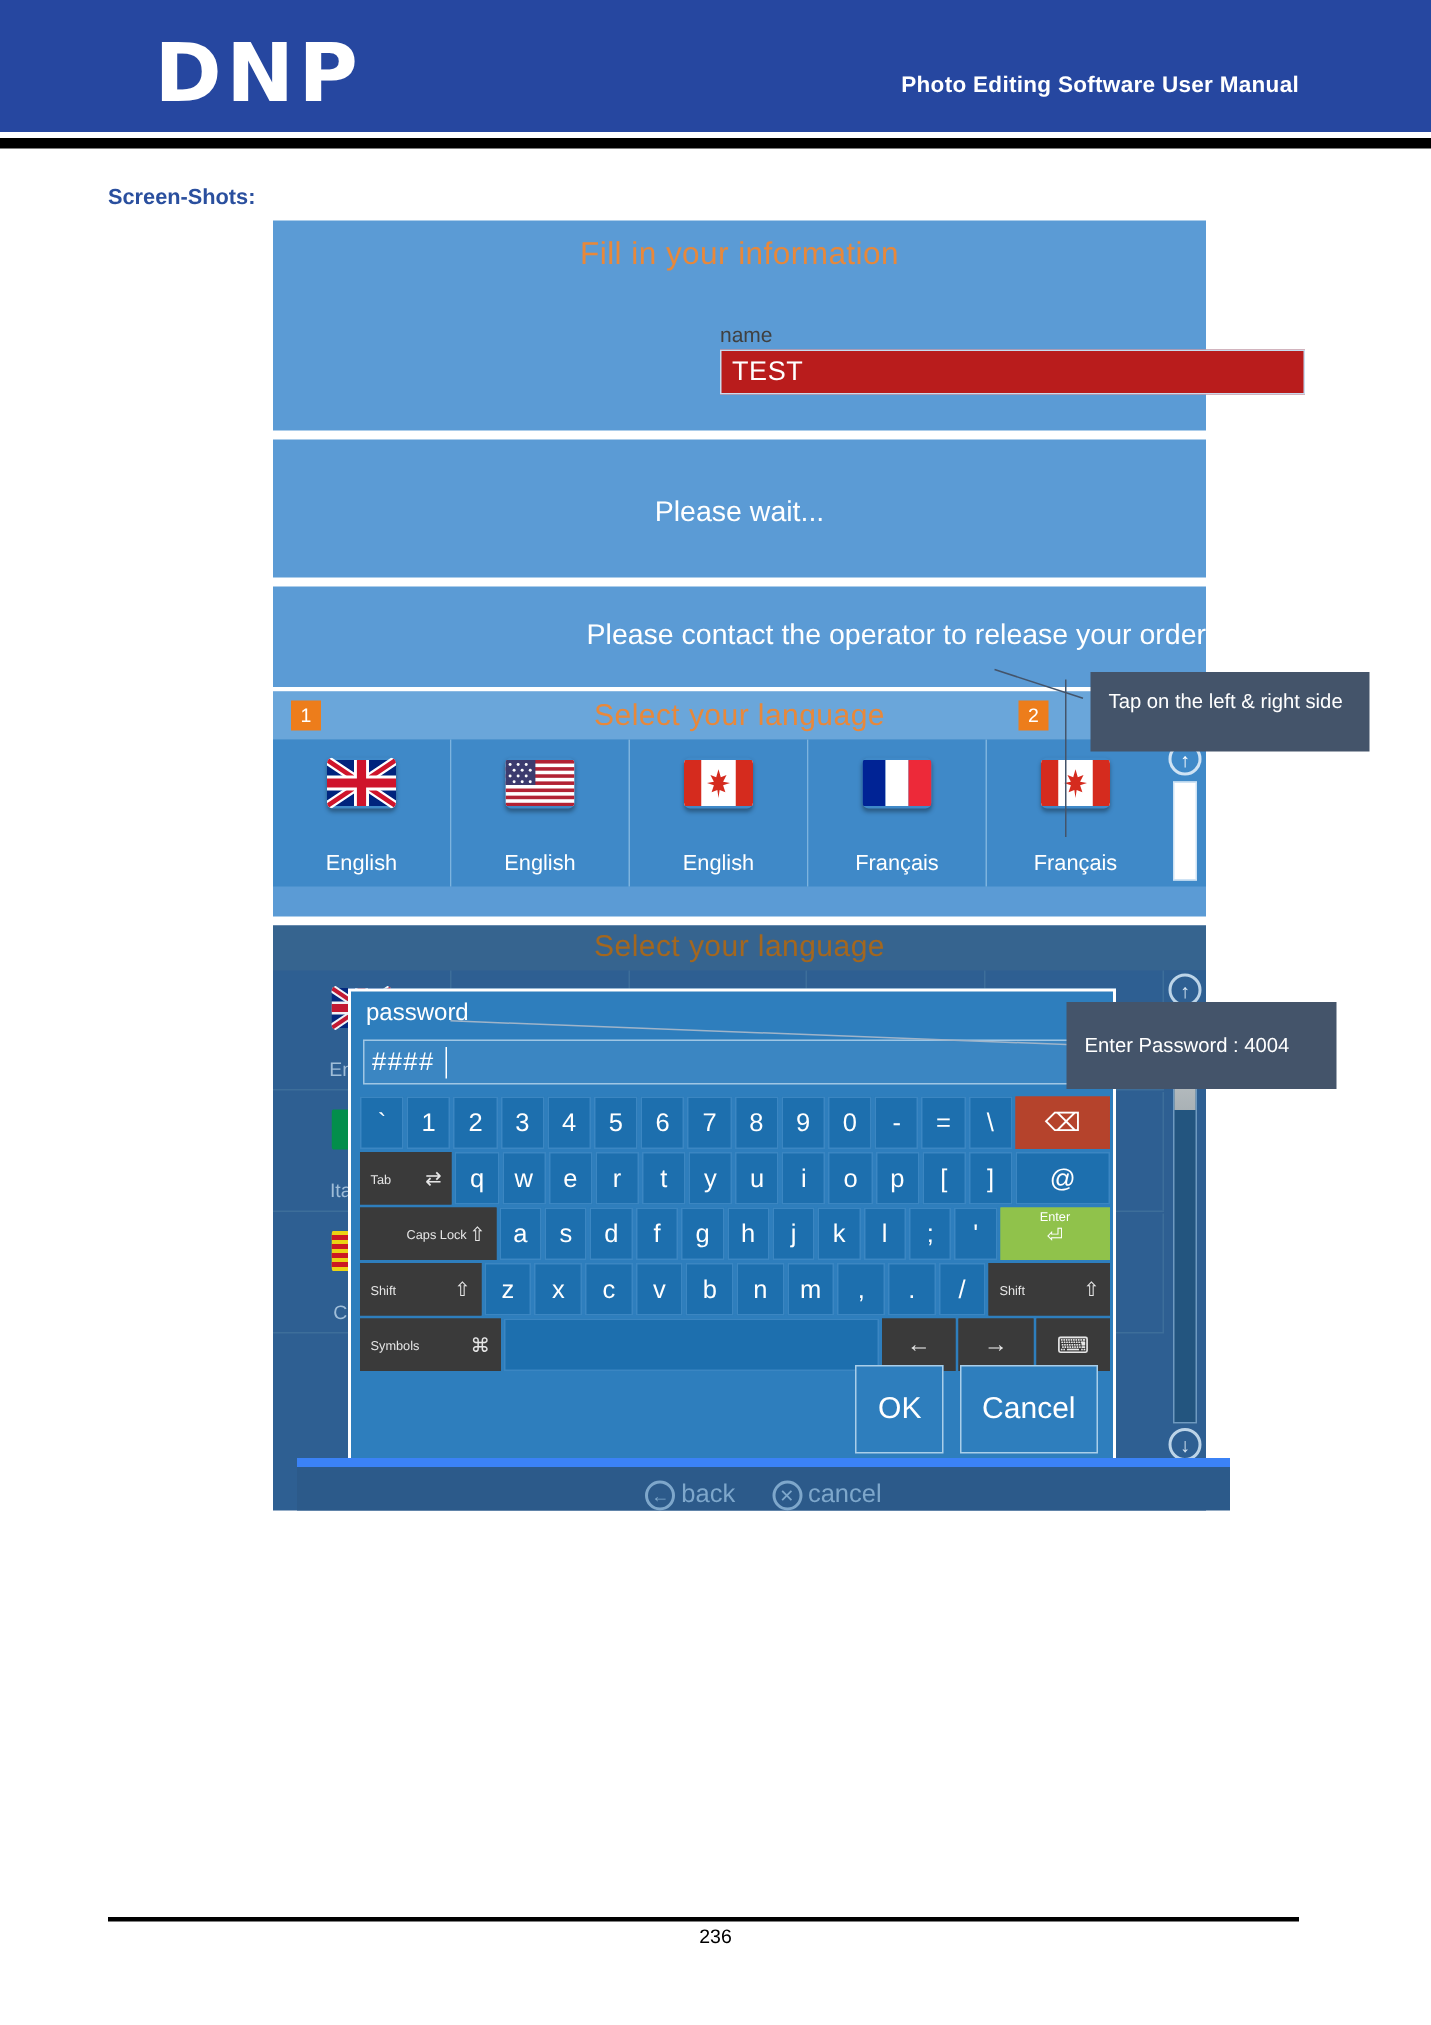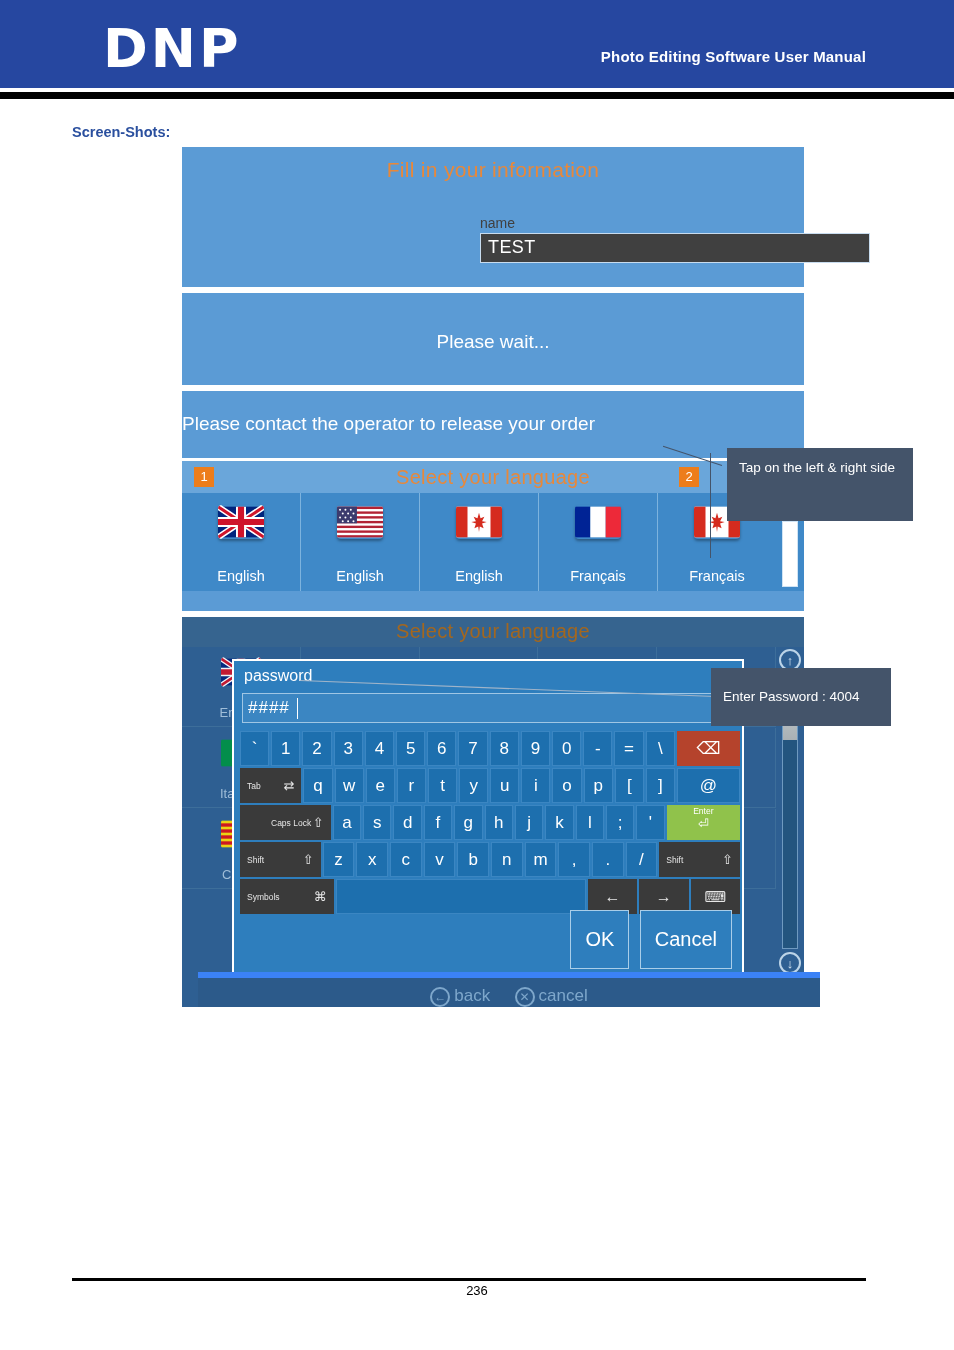--- a/index.html
+++ b/index.html
@@ -53,38 +53,38 @@
 
   
   #panel-info { left: 182px; top: 147px; width: 622px; height: 140px; }
   #panel-info .panel-title { position: absolute; left: 0; top: 11px; width: 622px; }
   .field-label {
     position: absolute; left: 298px; top: 68px;
     font-size: 14px; color: #404040;
   }
   .field-box {
     position: absolute; left: 298px; top: 86px; width: 390px; height: 30px;
-    background: #404040; border: 1px solid #c8dcef;
+    background: #b91c1c; border: 1px solid #c8dcef;
   }
   .field-value {
     position: absolute; left: 7px; top: 3px;
     font-size: 18px; color: #ffffff; letter-spacing: 0.4px;
   }
 
   
   #panel-wait { left: 182px; top: 293px; width: 622px; height: 92px; }
   #panel-wait .center-msg {
     position: absolute; left: 0; top: 38px; width: 622px; text-align: center;
     font-size: 19px; color: #ffffff;
   }
 
   
   #panel-lang { left: 182px; top: 391px; width: 622px; height: 220px; }
   #panel-lang .contact-msg {
-    position: absolute; left: 0; top: 22px; width: 622px; text-align: left;
+    position: absolute; left: 0; top: 22px; width: 622px; text-align: right;
     font-size: 19px; color: #ffffff;
   }
   .lang-divider {
     position: absolute; left: 0; top: 67px; width: 622px; height: 3px;
     background: #ffffff;
   }
   .lang-header {
     position: absolute; left: 0; top: 70px; width: 622px; height: 32px;
     background: #6aa6da;
   }
@@ -270,21 +270,21 @@
 
   
   .callout {
     position: absolute;
     background: #44546a;
     color: #ffffff;
     font-size: 13.5px;
     padding: 10px 12px;
     line-height: 1.55;
   }
-  #callout-tap { left: 727px; top: 448px; width: 186px; height: 73px; }
+  #callout-tap { left: 727px; top: 448px; width: 186px; height: 53px; }
   #callout-pwd { left: 711px; top: 668px; width: 180px; height: 58px;
                  display: flex; align-items: center; }
   .leader {
     position: absolute; background: #44546a;
   }
   #leader-v { left: 710px; top: 453px; width: 1px; height: 105px; }
   #leader-d {
     left: 660px; top: 465px; width: 62px; height: 1px;
     transform-origin: right center; transform: rotate(18deg);
   }

